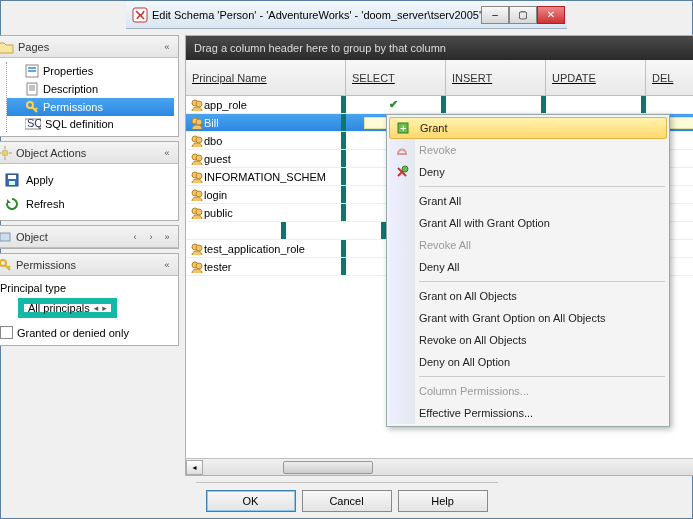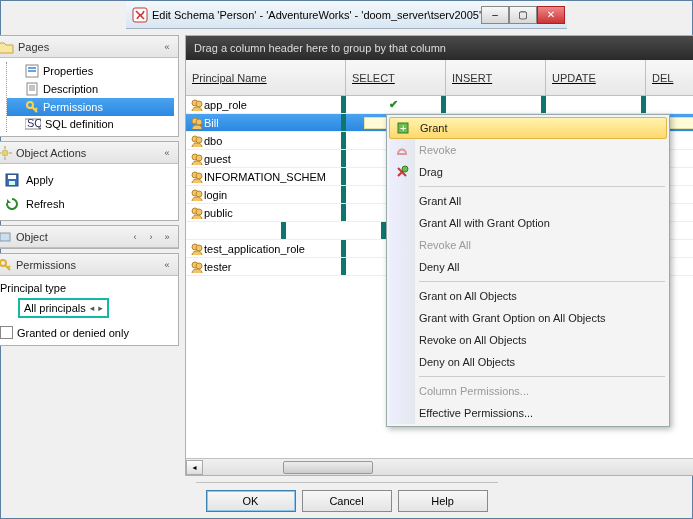--- a/index.html
+++ b/index.html
@@ -25,21 +25,21 @@
 .panel-body { padding: 4px; }
 
 .tree-item { display: flex; align-items: center; gap: 4px; padding: 2px 4px 2px 18px; cursor: pointer; }
 .tree-item.sel { background: linear-gradient(#4aa3f0,#2b88e0); color: #fff; }
 .dotted { border-left: 1px dotted #999; margin-left: 8px; }
 
 .action-item { display: flex; align-items: center; gap: 6px; padding: 4px 6px; cursor: pointer; }
 
 .perm-panel { }
 .perm-body { padding: 6px; }
-.combo { display: inline-flex; align-items: center; border: 2px solid #14b8a6; background: #fff; height: 20px; padding: 0 4px; gap: 4px; cursor: pointer; }
+.combo { display: inline-flex; align-items: center; border: 6px solid #14b8a6; background: #fff; height: 20px; padding: 0 4px; gap: 4px; cursor: pointer; }
 .combo .ch { font-size: 9px; color: #555; }
 .check-row { display: flex; align-items: center; gap: 4px; margin-top: 8px; }
 .check-box { width: 13px; height: 13px; border: 1px solid #888; background: #fff; }
 
 .right-col { flex: 1; display: flex; flex-direction: column; border: 1px solid #b0b0b0; background: #fff; overflow: hidden; }
 .group-bar { height: 24px; background: linear-gradient(#4a4a4a,#2a2a2a); color: #ddd; display: flex; align-items: center; padding: 0 8px; font-size: 11px; }
 .grid-head { display: flex; height: 36px; background: linear-gradient(#f8f8f8,#e8e8e8); border-bottom: 1px solid #c0c0c0; text-decoration: underline; }
 .gh-cell { border-right: 1px solid #c0c0c0; display: flex; align-items: center; padding: 0 6px; color: #333; }
 .gh-cell.principal { width: 160px; }
 .gh-cell.perm { width: 100px; }
@@ -458,21 +458,21 @@
       </span>
       <span>Revoke</span>
     </div>
     <div class="cm-item">
       <span class="cm-icon">
         <svg width="14" height="14">
           <path d="M3 3 L11 11 M11 3 L3 11" stroke="#c33" stroke-width="2"></path>
           <circle cx="10" cy="4" r="3" fill="#6abf4a" stroke="#3a7a2a"></circle>
         </svg>
       </span>
-      <span>Drag</span>
+      <span>Deny</span>
     </div>
     <div class="cm-sep"></div>
     <div class="cm-item">
       <span>Grant All</span>
     </div>
     <div class="cm-item">
       <span>Grant All with Grant Option</span>
     </div>
     <div class="cm-item disabled">
       <span>Revoke All</span>
@@ -484,21 +484,21 @@
     <div class="cm-item">
       <span>Grant on All Objects</span>
     </div>
     <div class="cm-item">
       <span>Grant with Grant Option on All Objects</span>
     </div>
     <div class="cm-item">
       <span>Revoke on All Objects</span>
     </div>
     <div class="cm-item">
-      <span>Deny on All Objects</span>
+      <span>Deny on All Option</span>
     </div>
     <div class="cm-sep"></div>
     <div class="cm-item disabled">
       <span>Column Permissions...</span>
     </div>
     <div class="cm-item">
       <span>Effective Permissions...</span>
     </div>
   </div>
 

